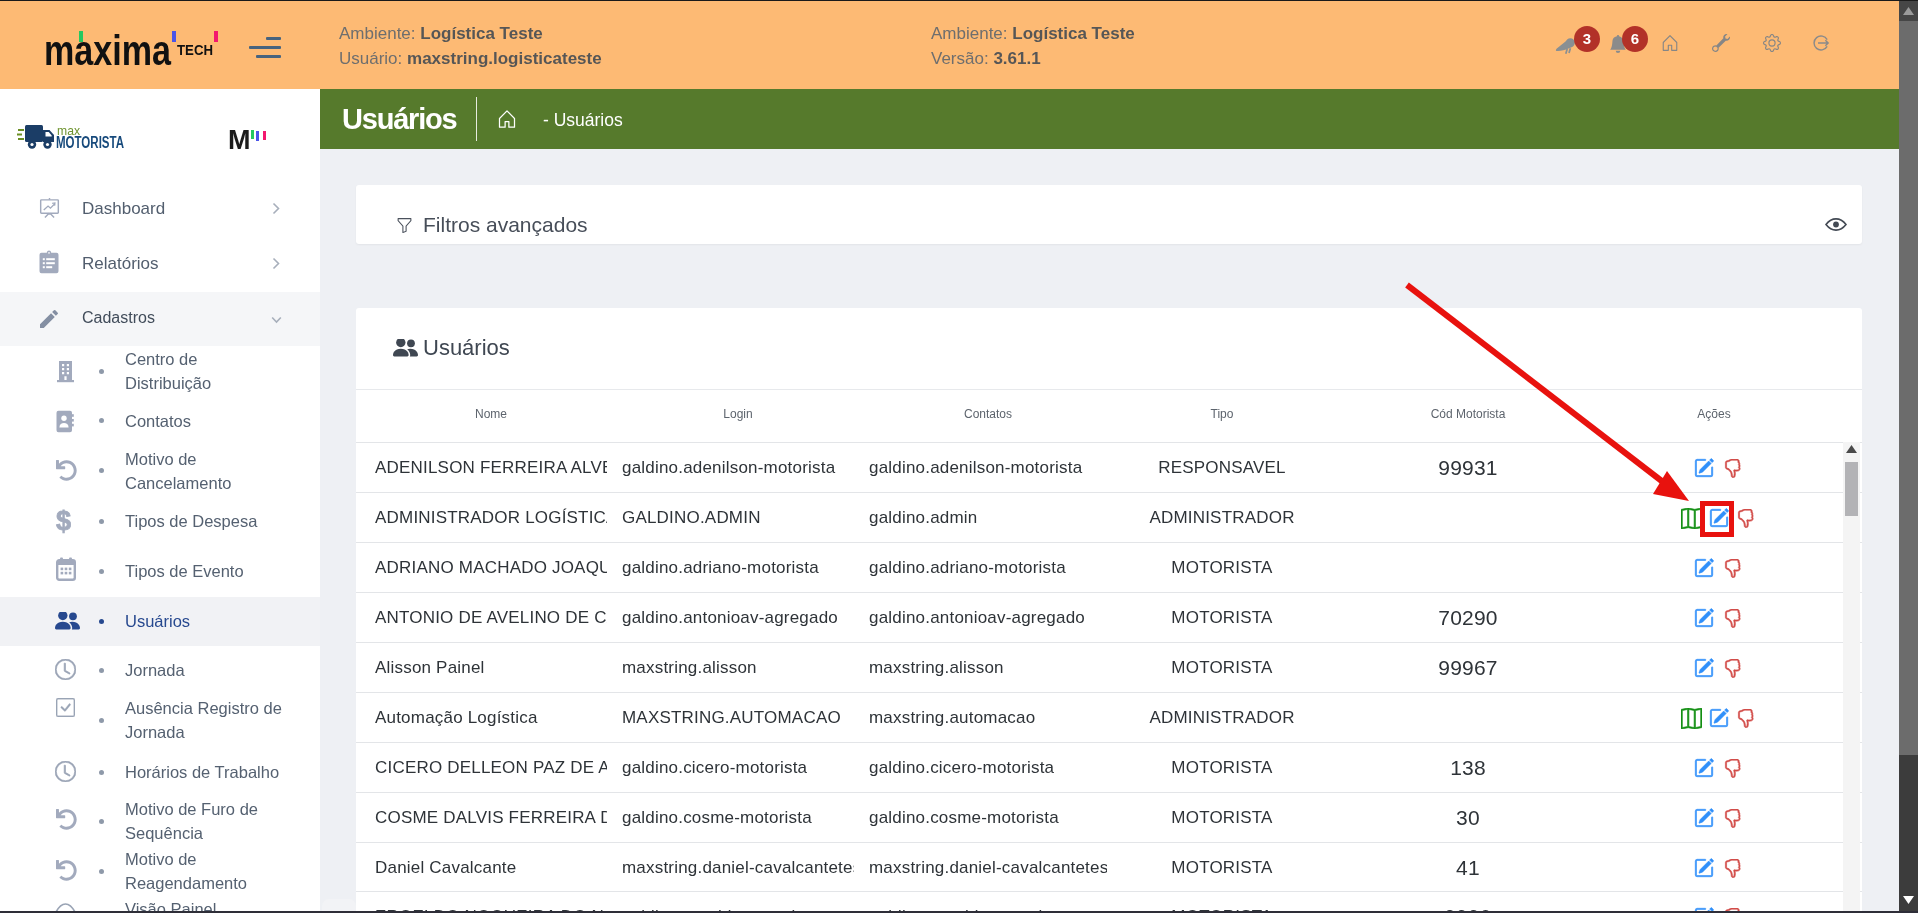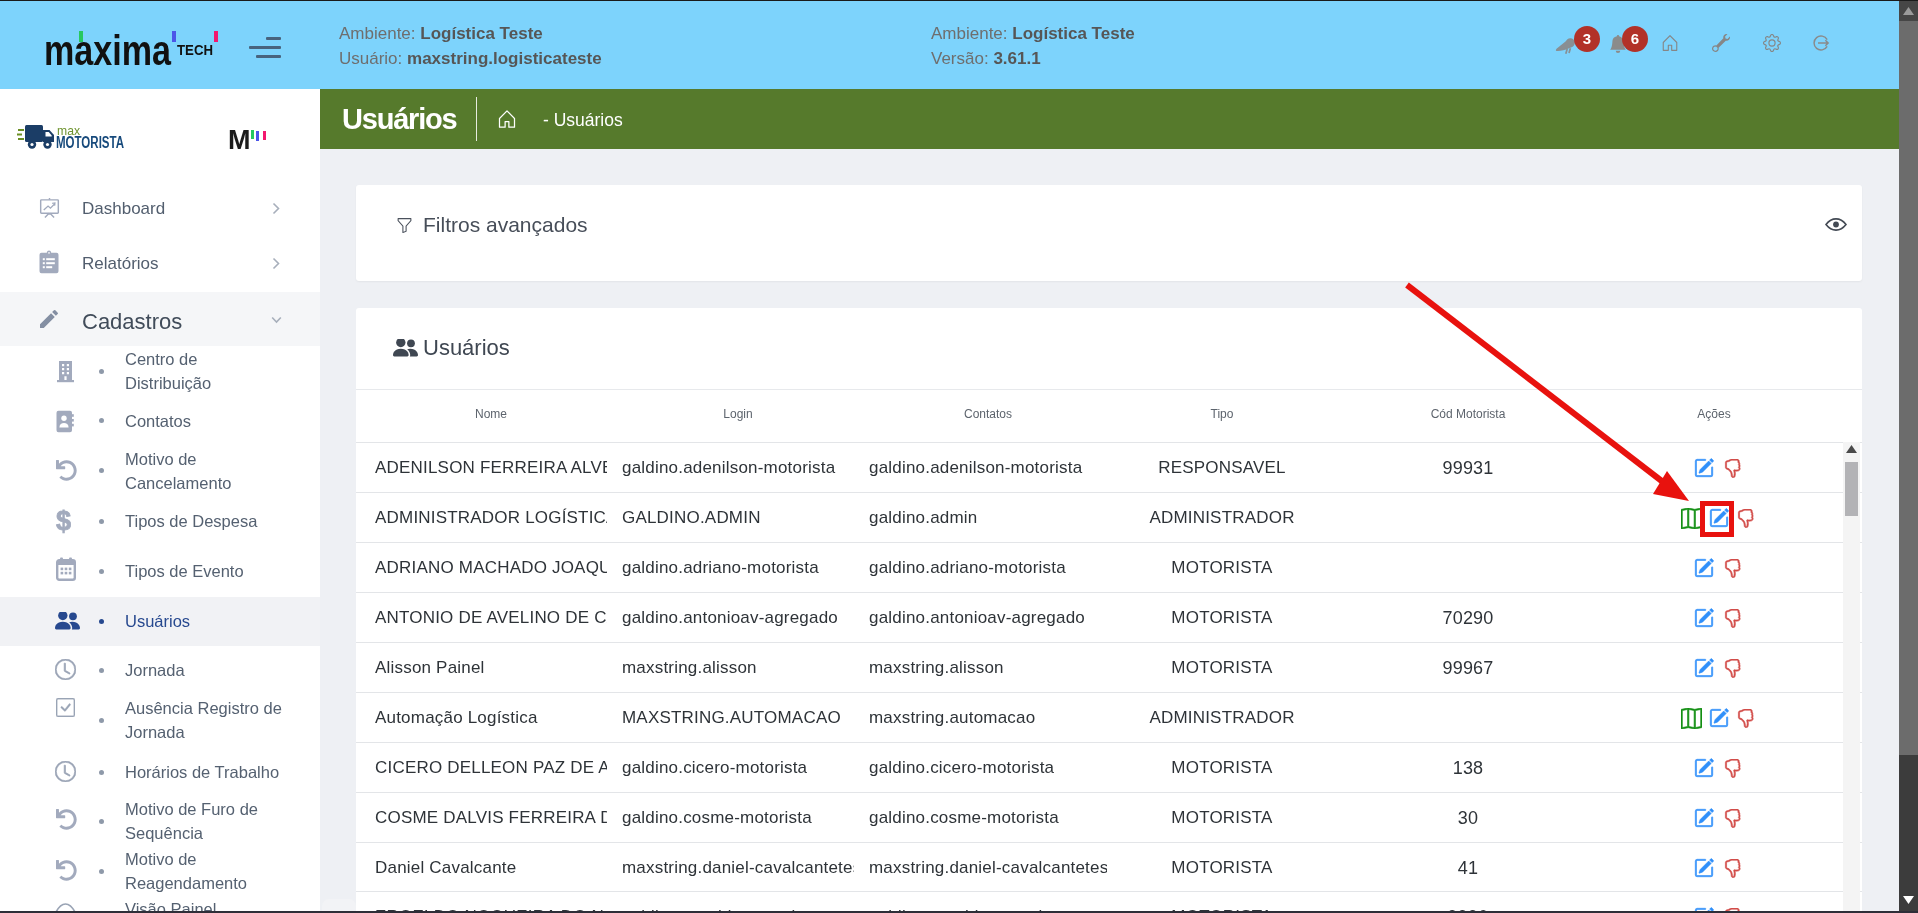--- a/index.html
+++ b/index.html
@@ -3,41 +3,41 @@
 <meta charset="utf-8">
 <style>
 * { margin:0; padding:0; box-sizing:border-box; }
 html,body { width:1918px; height:913px; overflow:hidden; font-family:"Liberation Sans", sans-serif; background:#eef0f4; }
 #stage { position:absolute; left:0; top:0; width:1918px; height:913px; background:#eef0f4; }
 .abs { position:absolute; }
 
 #topedge { left:0; top:0; width:1918px; height:1px; background:#1a1a1a; }
 #botedge { left:0; top:911px; width:1918px; height:2px; background:#2e2e38; }
 
-#header { left:0; top:1px; width:1899px; height:88px; background:#7dd3fc; z-index:5; }
+#header { left:0; top:1px; width:1899px; height:88px; background:#fdba74; z-index:5; }
 #sidebar { left:0; top:1px; width:320px; height:910px; background:#ffffff; }
 #greenbar { left:320px; top:89px; width:1579px; height:60px; background:#567a2c; }
 #content { left:320px; top:149px; width:1579px; height:762px; background:#eef0f4; }
 
 .hlabel { color:#6e6e6e; font-size:17px; }
 .hlabel b { color:#565656; font-weight:bold; }
 
 .hline { position:absolute; height:2.5px; background:#47637e; border-radius:1px; }
 
-#filtros { position:absolute; left:36px; top:36px; width:1506px; height:96px; background:#fff; border-radius:3px; box-shadow:0 1px 2px rgba(0,0,0,0.05); }
+#filtros { position:absolute; left:36px; top:36px; width:1506px; height:59px; background:#fff; border-radius:3px; box-shadow:0 1px 2px rgba(0,0,0,0.05); }
 #usercard { position:absolute; left:36px; top:159px; width:1506px; height:604px; background:#fff; border-radius:3px 3px 0 0; overflow:hidden; }
 .cardtitle { color:#3f4752; font-size:22px; }
 
 .th { position:absolute; top:99px; font-size:12px; color:#5d646d; text-align:center; }
 .row { position:absolute; left:0; width:1506px; height:50px; border-top:1px solid #e3e5e8; }
 .c-name { position:absolute; left:19px; top:0; width:232px; height:50px; line-height:50px; overflow:hidden; white-space:nowrap; font-size:17px; letter-spacing:0.2px; color:#2e3338; }
 .c-login { position:absolute; left:266px; top:0; width:232px; height:50px; line-height:50px; overflow:hidden; white-space:nowrap; font-size:17px; letter-spacing:0.2px; color:#2e3338; }
 .c-apel { position:absolute; left:513px; top:0; width:238px; height:50px; line-height:50px; overflow:hidden; white-space:nowrap; font-size:17px; letter-spacing:0.2px; color:#2e3338; }
 .c-tipo { position:absolute; left:766px; top:0; width:200px; height:50px; line-height:50px; text-align:center; font-size:17px; letter-spacing:0.2px; color:#2e3338; }
-.c-cod { position:absolute; left:1032px; top:0; width:160px; height:50px; line-height:50px; text-align:center; font-size:18px; letter-spacing:0.2px; color:#2e3338; }
+.c-cod { position:absolute; left:1032px; top:0; width:160px; height:50px; line-height:50px; text-align:center; font-size:21px; letter-spacing:0.2px; color:#2e3338; }
 .c-ac { position:absolute; left:1262px; top:0; width:200px; height:50px; display:flex; align-items:center; justify-content:center; gap:9px; }
 
 .mi-text { position:absolute; font-size:17px; color:#525e6e; }
 .sub-text { position:absolute; font-size:16.5px; color:#556171; line-height:24px; }
 .bullet { position:absolute; width:5px; height:5px; border-radius:50%; background:#8e99a9; }
 
 #innersb { position:absolute; left:1843px; top:442px; width:17px; height:469px; background:#f4f4f4; }
 #innersb .thumb { position:absolute; left:2px; top:20px; width:13px; height:54px; background:#b3b3b6; }
 #browsersb { position:absolute; left:1899px; top:1px; width:19px; height:910px; background:#6c6c6c; }
 #browsersb .btn-top { position:absolute; left:0; top:0; width:19px; height:20px; background:#464646; }
@@ -147,21 +147,21 @@
     </svg>
     <div class="mi-text" style="left:82px; top:253px;">Relatórios</div>
     <svg class="abs" style="left:272px; top:256px;" width="8" height="13" viewBox="0 0 8 13">
         <path fill="none" stroke="#a7afbb" stroke-width="1.6" d="M1.5 1.5 L6.5 6.5 L1.5 11.5"></path>
       </svg>
 
     <div class="abs" style="left:0; top:291px; width:320px; height:54px; background:#f5f6f8;"></div>
     <svg class="abs" style="left:37px; top:306px;" width="24" height="24" viewBox="0 0 24 24">
       <path fill="#848fa3" d="M3 17.25 V21 h3.75 L17.8 9.94 l-3.75 -3.75 L3 17.25 z M20.7 7.04 a1 1 0 0 0 0 -1.41 l-2.34 -2.34 a1 1 0 0 0 -1.41 0 l-1.83 1.83 3.75 3.75 1.83 -1.83 z"></path>
     </svg>
-    <div class="mi-text" style="left:82px; top:308px; font-size:22px; color:#414c5a;">Cadastros</div>
+    <div class="mi-text" style="left:82px; top:308px; font-size:16px; color:#414c5a;">Cadastros</div>
     <svg class="abs" style="left:271px; top:315px;" width="11" height="8" viewBox="0 0 11 8">
         <path fill="none" stroke="#a7afbb" stroke-width="1.6" d="M1.2 1.5 L5.5 6 L9.8 1.5"></path>
       </svg>
 
     <svg class="abs" style="left:56px; top:359px;" width="19" height="23" viewBox="0 0 19 23">
         <path fill="#a2aabd" fill-rule="evenodd" d="M3 1 h13 v19 h-13 z M6 4 h2.2 v2.2 h-2.2 z M10.8 4 h2.2 v2.2 h-2.2 z M6 8 h2.2 v2.2 h-2.2 z M10.8 8 h2.2 v2.2 h-2.2 z M6 12 h2.2 v2.2 h-2.2 z M10.8 12 h2.2 v2.2 h-2.2 z M8.4 16.2 h2.2 v3.8 h-2.2 z"></path>
         <rect x="1" y="20" width="17" height="2.2" fill="#a2aabd"></rect>
       </svg>
     <div class="bullet" style="left:99px; top:368px;"></div>
     <div class="sub-text" style="left:125px; top:346px;">Centro de<br>Distribuição</div>

